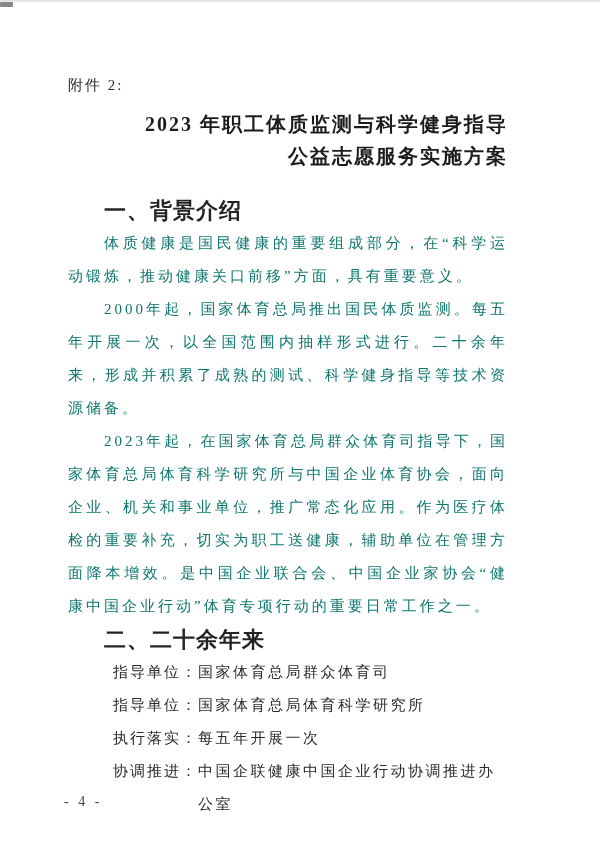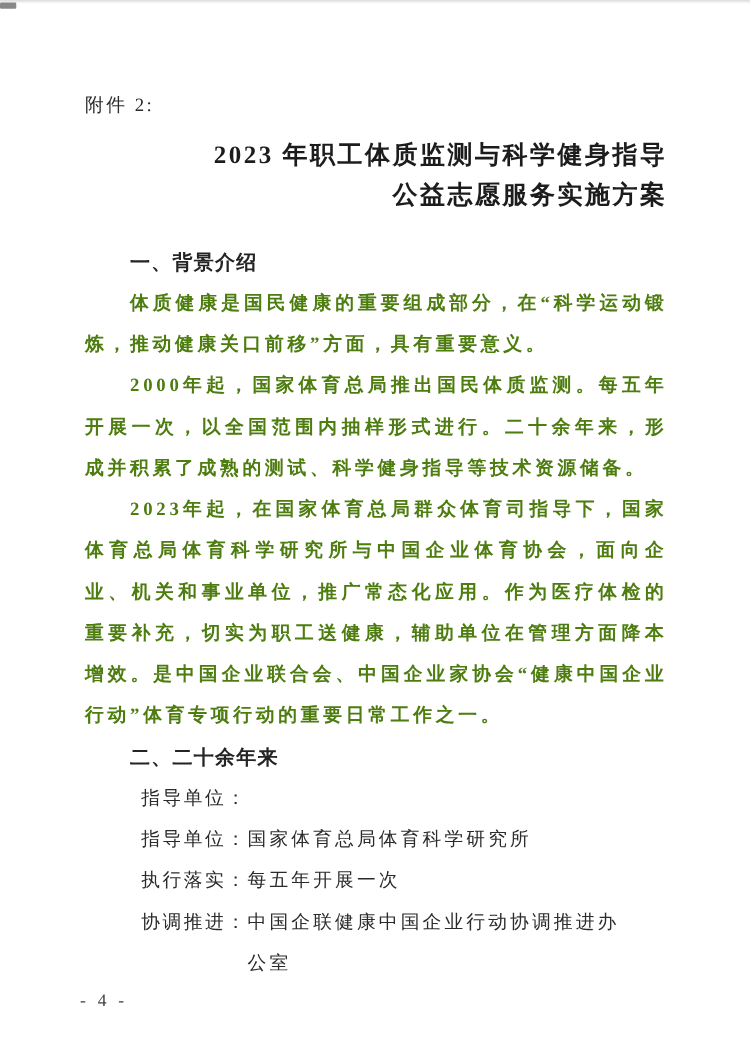--- a/index.html
+++ b/index.html
@@ -7,21 +7,21 @@
     width: 600px;
     background: #9a9a9a;
     font-family: "Liberation Serif", serif;
   }
   .page {
     position: relative;
     width: 600px;
     height: 848px;
     background: #ffffff;
     box-sizing: border-box;
-    padding: 74px 66px 0 68px;
+    padding: 74px 92px 0 68px;
     overflow: hidden;
     color: #2b2b2b;
   }
   
   .scan-top {
     position: absolute;
     top: 0; left: 0; right: 0;
     height: 3px;
     background: linear-gradient(to bottom, #dcdcdc, rgba(255,255,255,0));
   }
@@ -45,37 +45,36 @@
     font-size: 20px;
     font-weight: 700;
     text-align: right;
     line-height: 32px;
     letter-spacing: 2px;
     color: #1c1c1c;
     margin-bottom: 22px;
   }
   .sec-heading {
     font-family: "Liberation Sans", sans-serif;
-    font-size: 16px;
+    font-size: 22px;
     font-weight: 700;
     line-height: 33px;
     text-indent: 36px;
     letter-spacing: 1px;
     color: #242424;
   }
   p.body-para {
     margin: 0;
     font-size: 15px;
     line-height: 33px;
     letter-spacing: 3px;
     text-align: justify;
     text-justify: inter-character;
     text-indent: 36px;
-    color: #4d7c0f;
-    font-weight: bold;
+    color: #0f766e;
   }
   .org-list { padding-left: 45px; }
   .org-item {
     display: flex;
     align-items: flex-start;
     font-size: 15px;
     line-height: 33px;
     color: #2b2b2b;
   }
   .org-label {
@@ -116,20 +115,21 @@
 
   <p class="body-para">2000年起，国家体育总局推出国民体质监测。每五年开展一次，以全国范围内抽样形式进行。二十余年来，形成并积累了成熟的测试、科学健身指导等技术资源储备。</p>
 
   <p class="body-para">2023年起，在国家体育总局群众体育司指导下，国家体育总局体育科学研究所与中国企业体育协会，面向企业、机关和事业单位，推广常态化应用。作为医疗体检的重要补充，切实为职工送健康，辅助单位在管理方面降本增效。是中国企业联合会、中国企业家协会“健康中国企业行动”体育专项行动的重要日常工作之一。</p>
 
   <div class="sec-heading">二、二十余年来</div>
 
   <div class="org-list">
     <div class="org-item">
       <span class="org-label">指导单位：</span>
+      <span class="org-value">国家体育总局群众体育司</span>
     </div>
     <div class="org-item">
       <span class="org-label">指导单位：</span>
       <span class="org-value">国家体育总局体育科学研究所</span>
     </div>
     <div class="org-item">
       <span class="org-label">执行落实：</span>
       <span class="org-value">每五年开展一次</span>
     </div>
     <div class="org-item">

